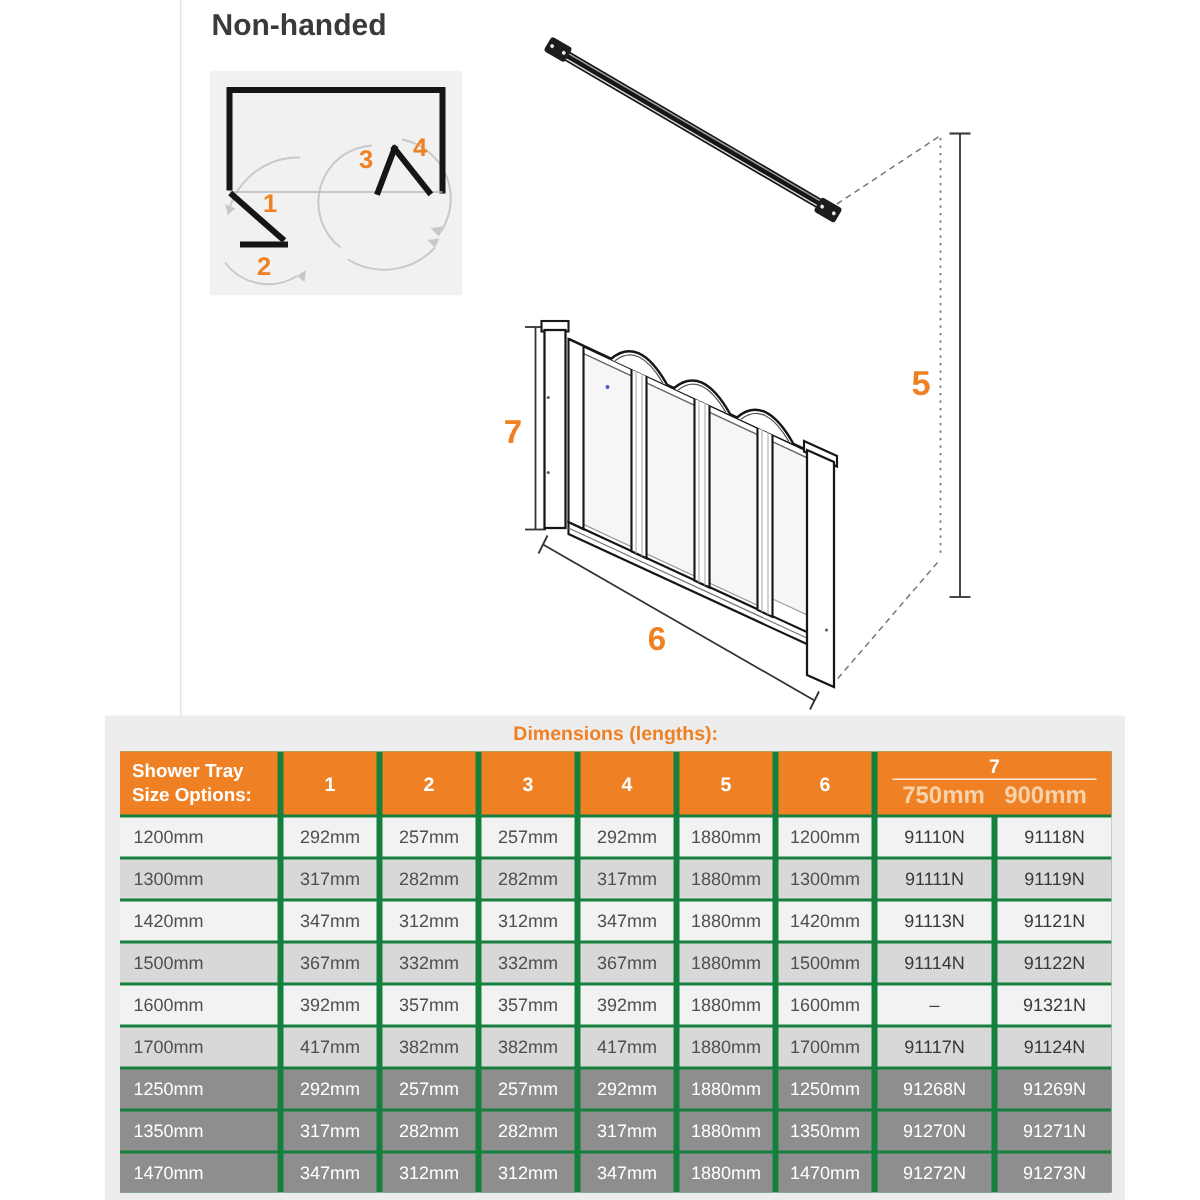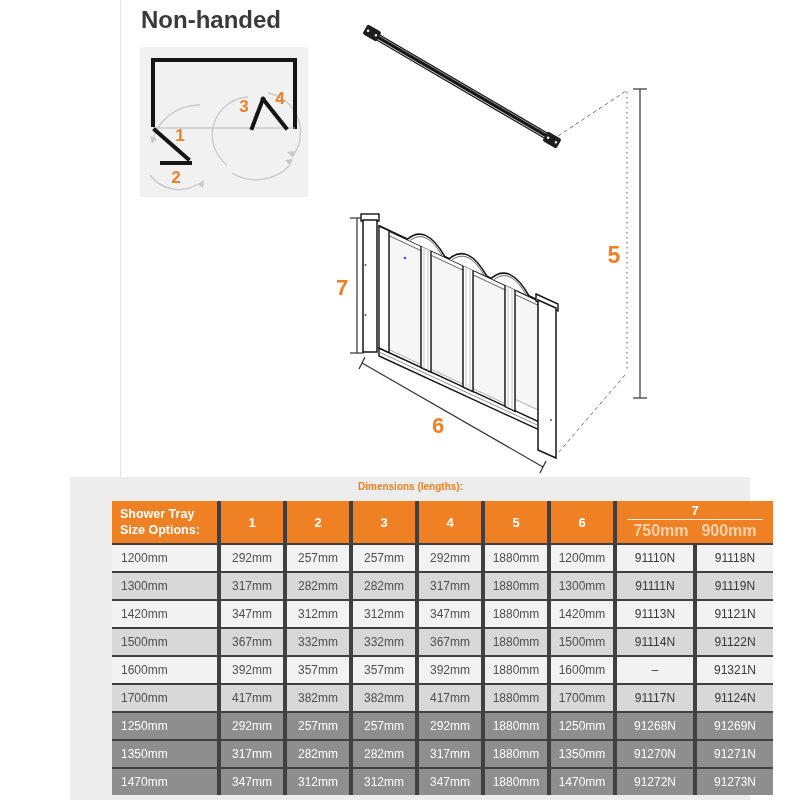--- a/index.html
+++ b/index.html
@@ -1,28 +1,28 @@
 <!DOCTYPE html>
 <html><head>
 <meta charset="utf-8">
 <style>
   html,body{margin:0;padding:0;background:#fff;}
   #page{position:relative;width:800px;height:800px;background:#ffffff;overflow:hidden;
         font-family:"Liberation Sans",sans-serif;}
   .vhair{position:absolute;left:120px;top:0;width:1px;height:478px;background:#e3e3e3;}
-  .title{position:absolute;left:141px;top:6px;font-size:24px;font-weight:bold;color:#3a3a3a;}
+  .title{position:absolute;left:141px;top:6px;font-size:20px;font-weight:bold;color:#3a3a3a;}
   .plan-svg{position:absolute;left:140px;top:47px;}
   .iso-svg{position:absolute;left:330px;top:15px;}
   .panel{position:absolute;left:70px;top:477px;width:680px;height:323px;background:#ededed;}
   .caption{position:absolute;left:80px;top:481px;width:661px;text-align:center;
-           font-size:10px;font-weight:bold;color:#ef8124;}
+           font-size:13px;font-weight:bold;color:#ef8124;}
   #tgrid{position:absolute;left:80px;top:501px;width:661px;display:grid;
          grid-template-columns:105px repeat(6,62px) 76px 76px;
          grid-template-rows:42px repeat(9,26px);
-         column-gap:4px;row-gap:2px;background:#404040;margin-left:32px;}
+         column-gap:4px;row-gap:2px;background:#15803d;}
   .hcell{background:#ef8124;color:#fff;font-weight:bold;font-size:13px;
          display:flex;align-items:center;justify-content:center;}
   .hcell.h0{justify-content:flex-start;padding-left:8px;font-size:12.5px;line-height:1.3;
             box-sizing:border-box;}
   .hcell.h7{grid-column:span 2;flex-direction:column;justify-content:center;
             padding:2px 10px 3px;box-sizing:border-box;}
   .h7-rule{height:1px;background:rgba(255,255,255,.85);width:100%;margin:1px 0 2px;}
   .h7-sub{display:flex;width:100%;font-weight:bold;font-size:16px;color:#f8d2ab;}
   .h7-sub span{flex:1;text-align:center;}
   .cell{font-size:12px;display:flex;align-items:center;justify-content:center;color:#4f4f4f;}

